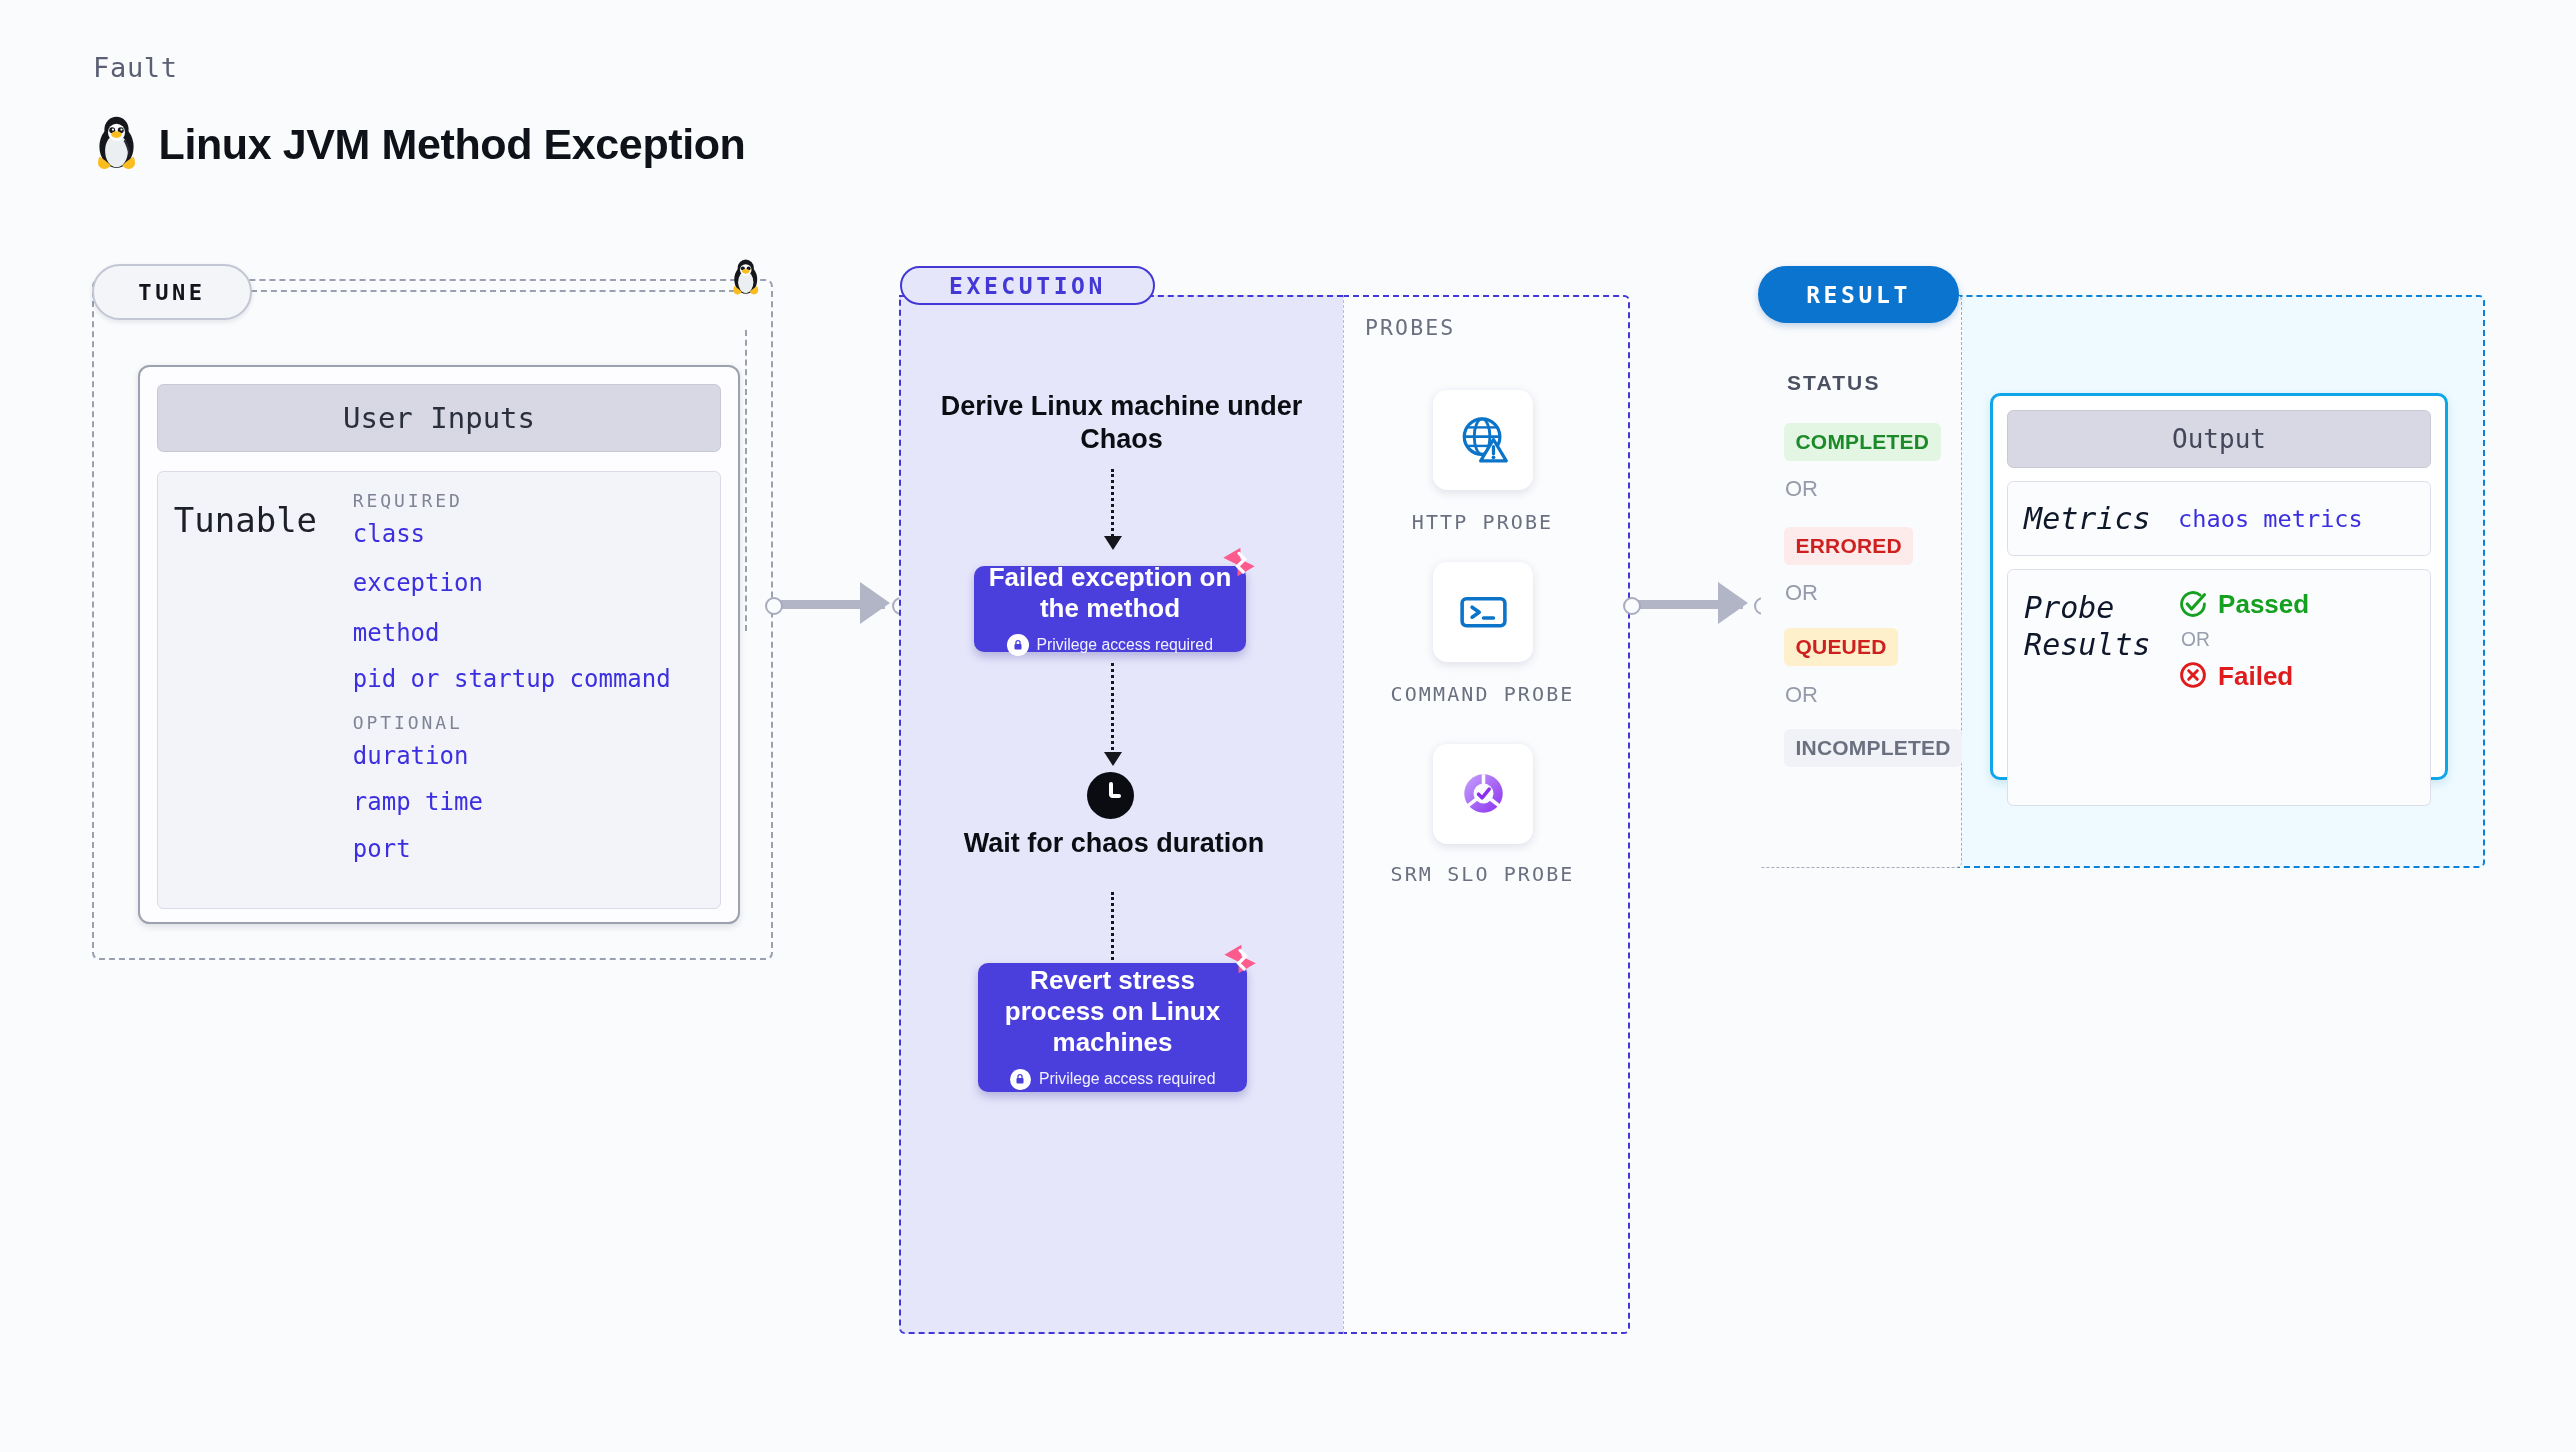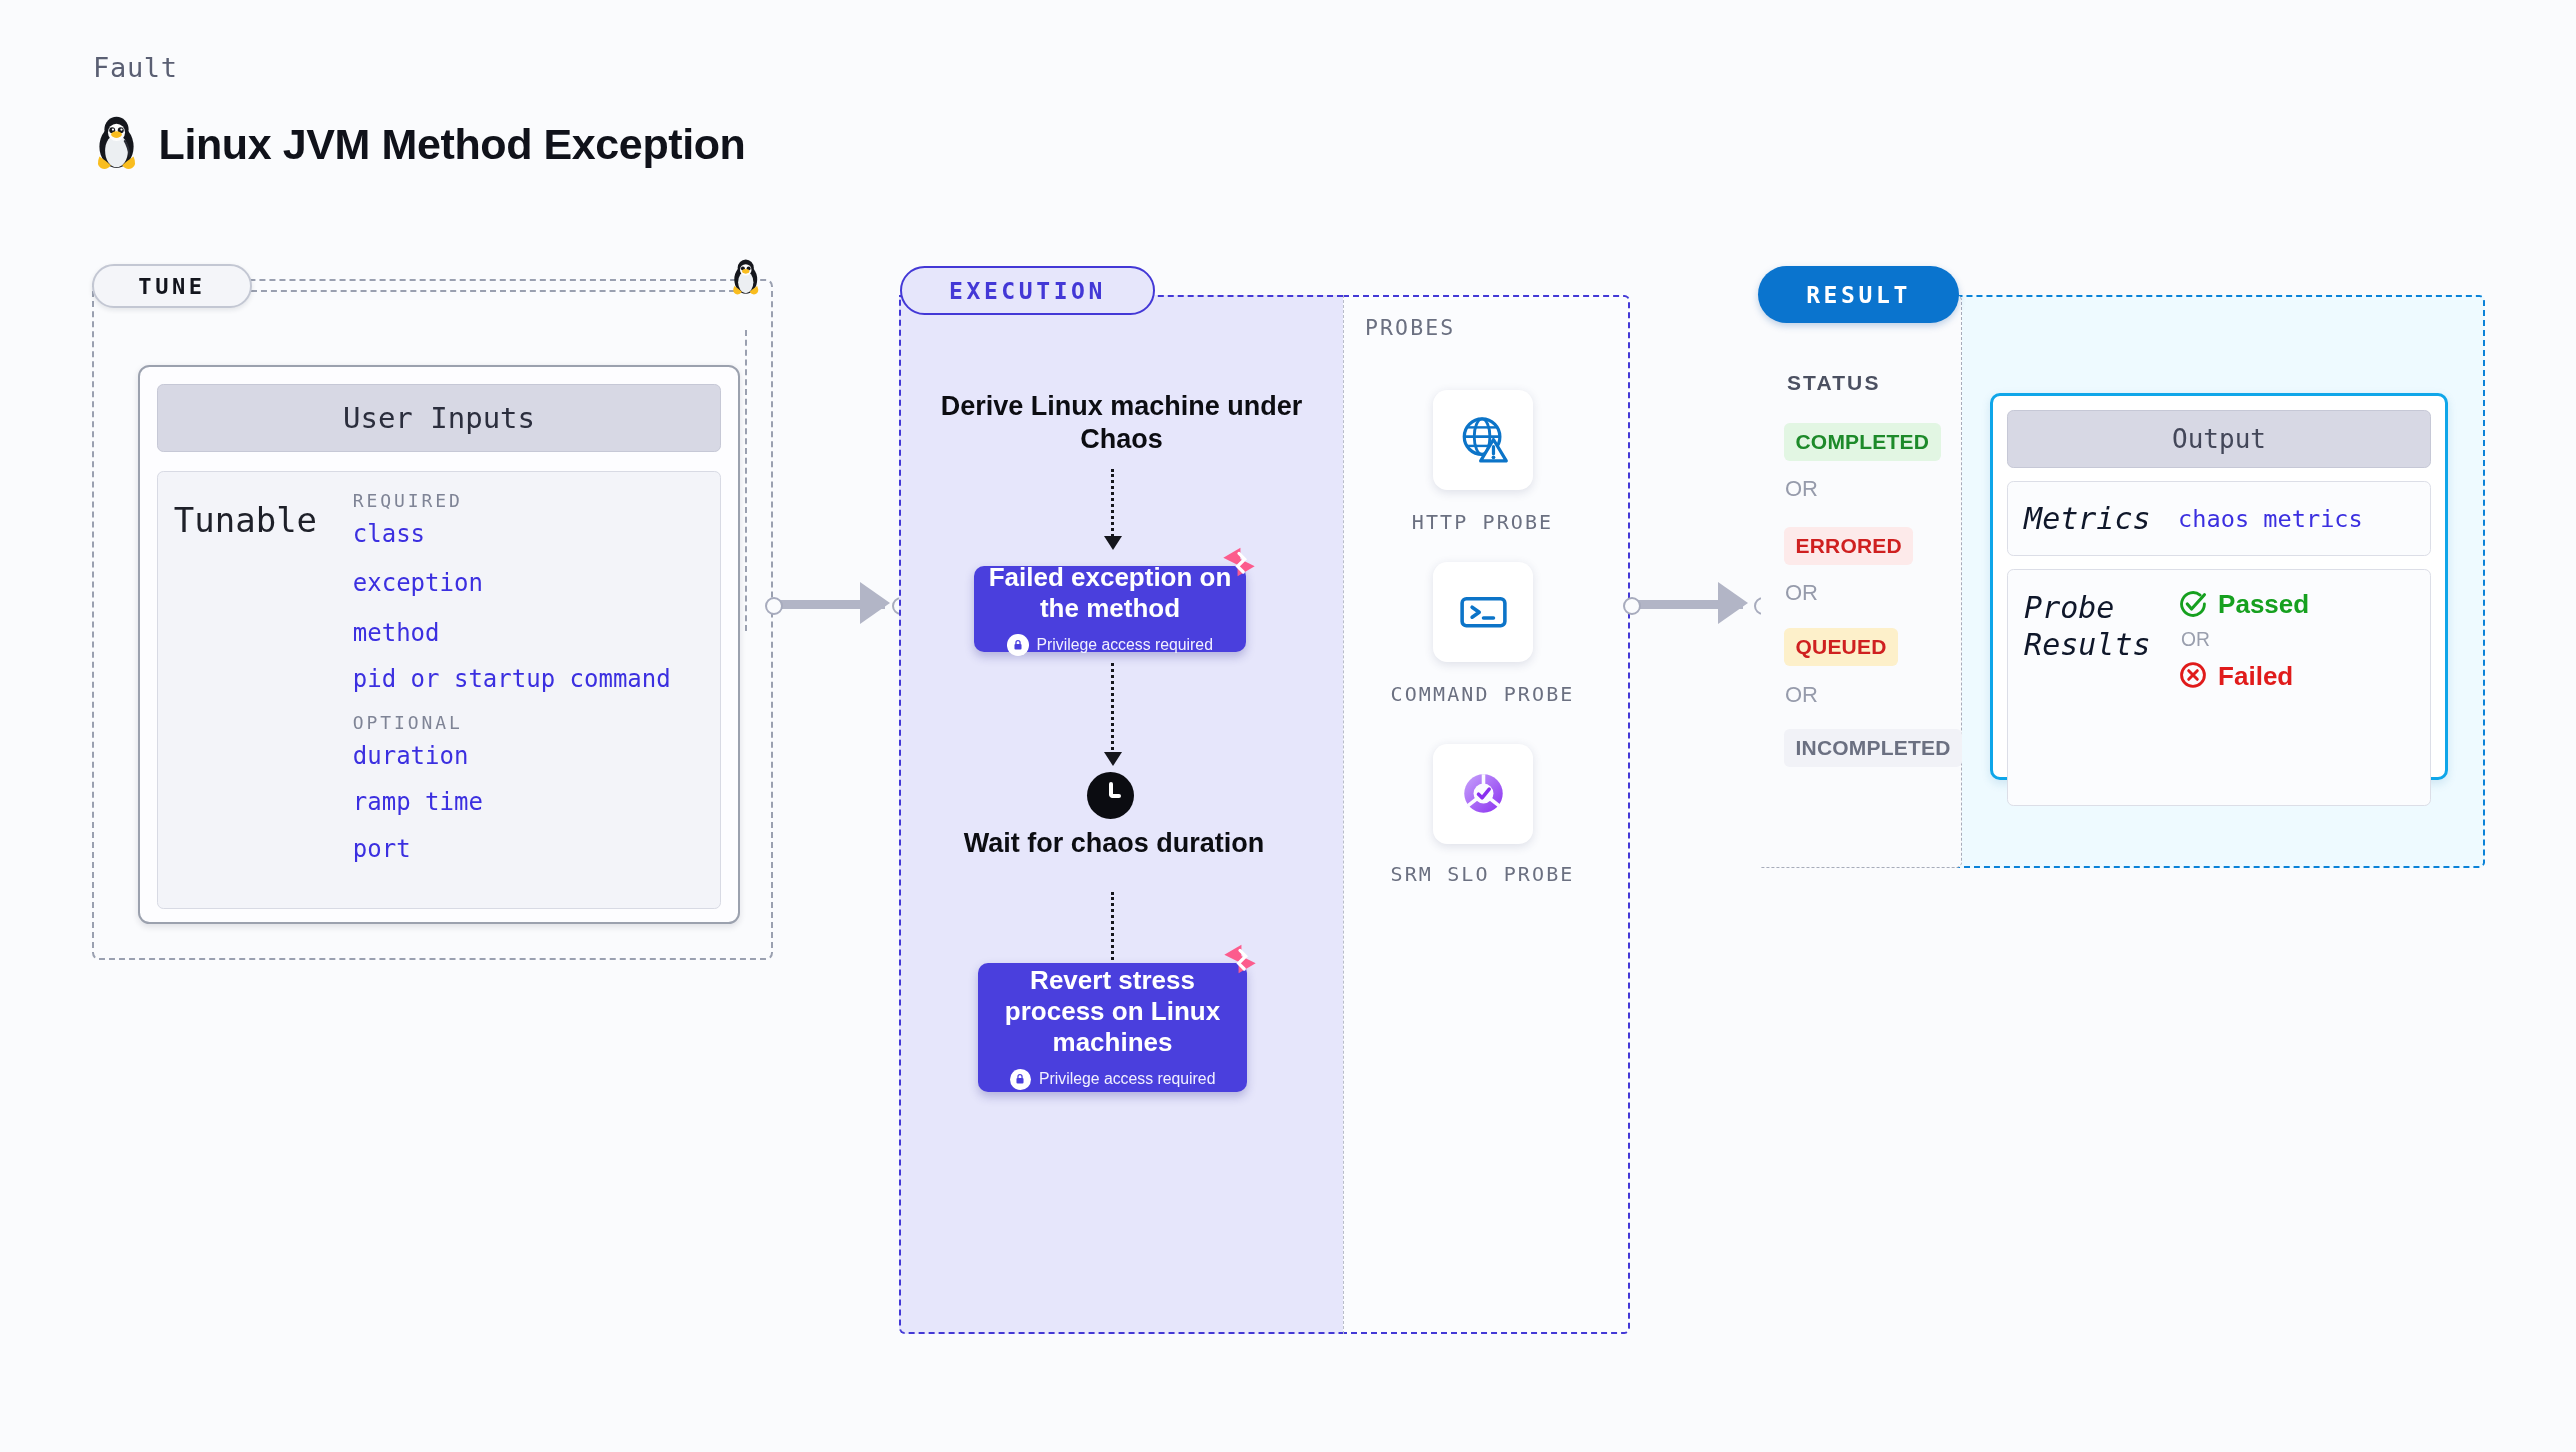--- a/index.html
+++ b/index.html
@@ -39,21 +39,21 @@
     font-family:"DejaVu Sans Mono", monospace;
     font-weight:bold;letter-spacing:3.6px;
   }
 
   
   #tune-panel{
     left:92px;top:279px;width:681px;height:681px;
     border:2.1px dashed #9aa0b0;border-radius:7.2px;background:transparent;
   }
   #tune-pill{
-    left:92px;top:264px;width:160px;height:44px;
+    left:92px;top:264px;width:160px;height:56px;
     background:#f4f5f9;border:2.1px solid #c3c7d3;
     color:#13151d;font-size:22px;
     box-shadow:0 2.1px 5px rgba(20,25,50,.10);
   }
   #user-inputs-card{
     position:absolute;left:138px;top:365px;width:602px;height:559px;
     background:#fdfdff;border:2.1px solid #9ba1ae;border-radius:11.5px;
     box-sizing:border-box;padding:17px;
     box-shadow:0 2.9px 6.4px rgba(30,35,60,.12);
   }
@@ -86,21 +86,21 @@
   #execution-panel{
     left:899px;top:295px;width:444px;height:1039px;
     border:2.9px dashed #4338d6;border-top:none;border-right:none;
     background:#e6e6fb;border-radius:0 0 0 5.7px;
   }
   #execution-panel-top{
     position:absolute;left:899px;top:295px;width:444px;height:0;
     border-top:2.9px dashed #4338d6;
   }
   #exec-pill{
-    left:900px;top:266px;width:255px;height:49px;
+    left:900px;top:266px;width:255px;height:39px;
     background:#e6e6fb;border:2.9px solid #4338d6;color:#4338d6;font-size:23px;
   }
   #probes-panel{
     left:1343px;top:295px;width:287px;height:1039px;
     border:2.9px dashed #4338d6;border-left:none;
     background:#fbfcfe;border-radius:0 5.7px 5.7px 0;
   }
   #probes-divider{
     position:absolute;left:1343px;top:295px;width:0;height:1039px;
     border-left:1.4px dashed #b9bdc9;

